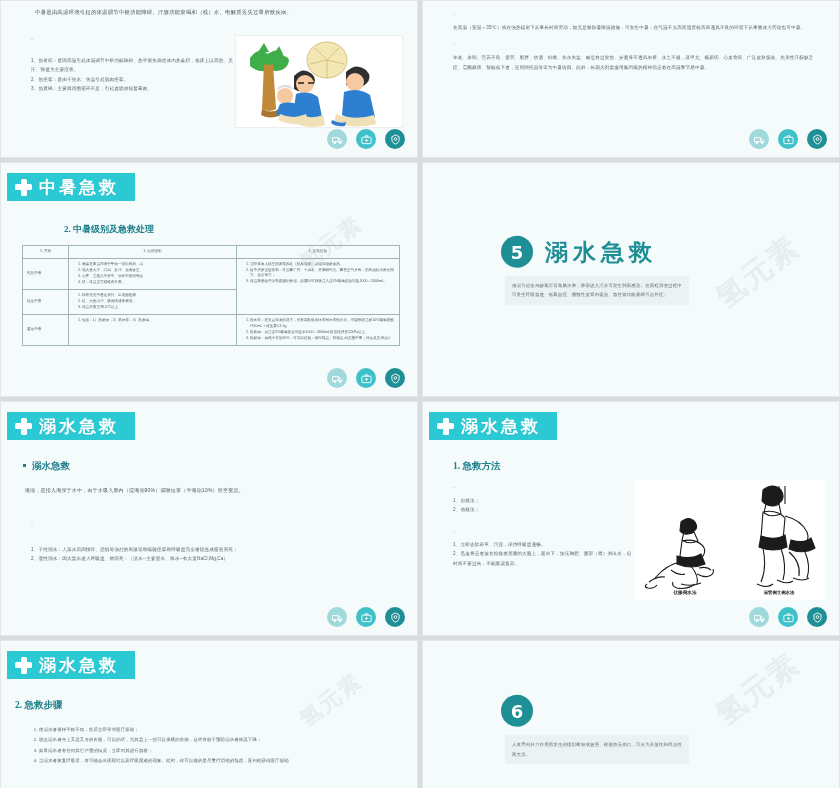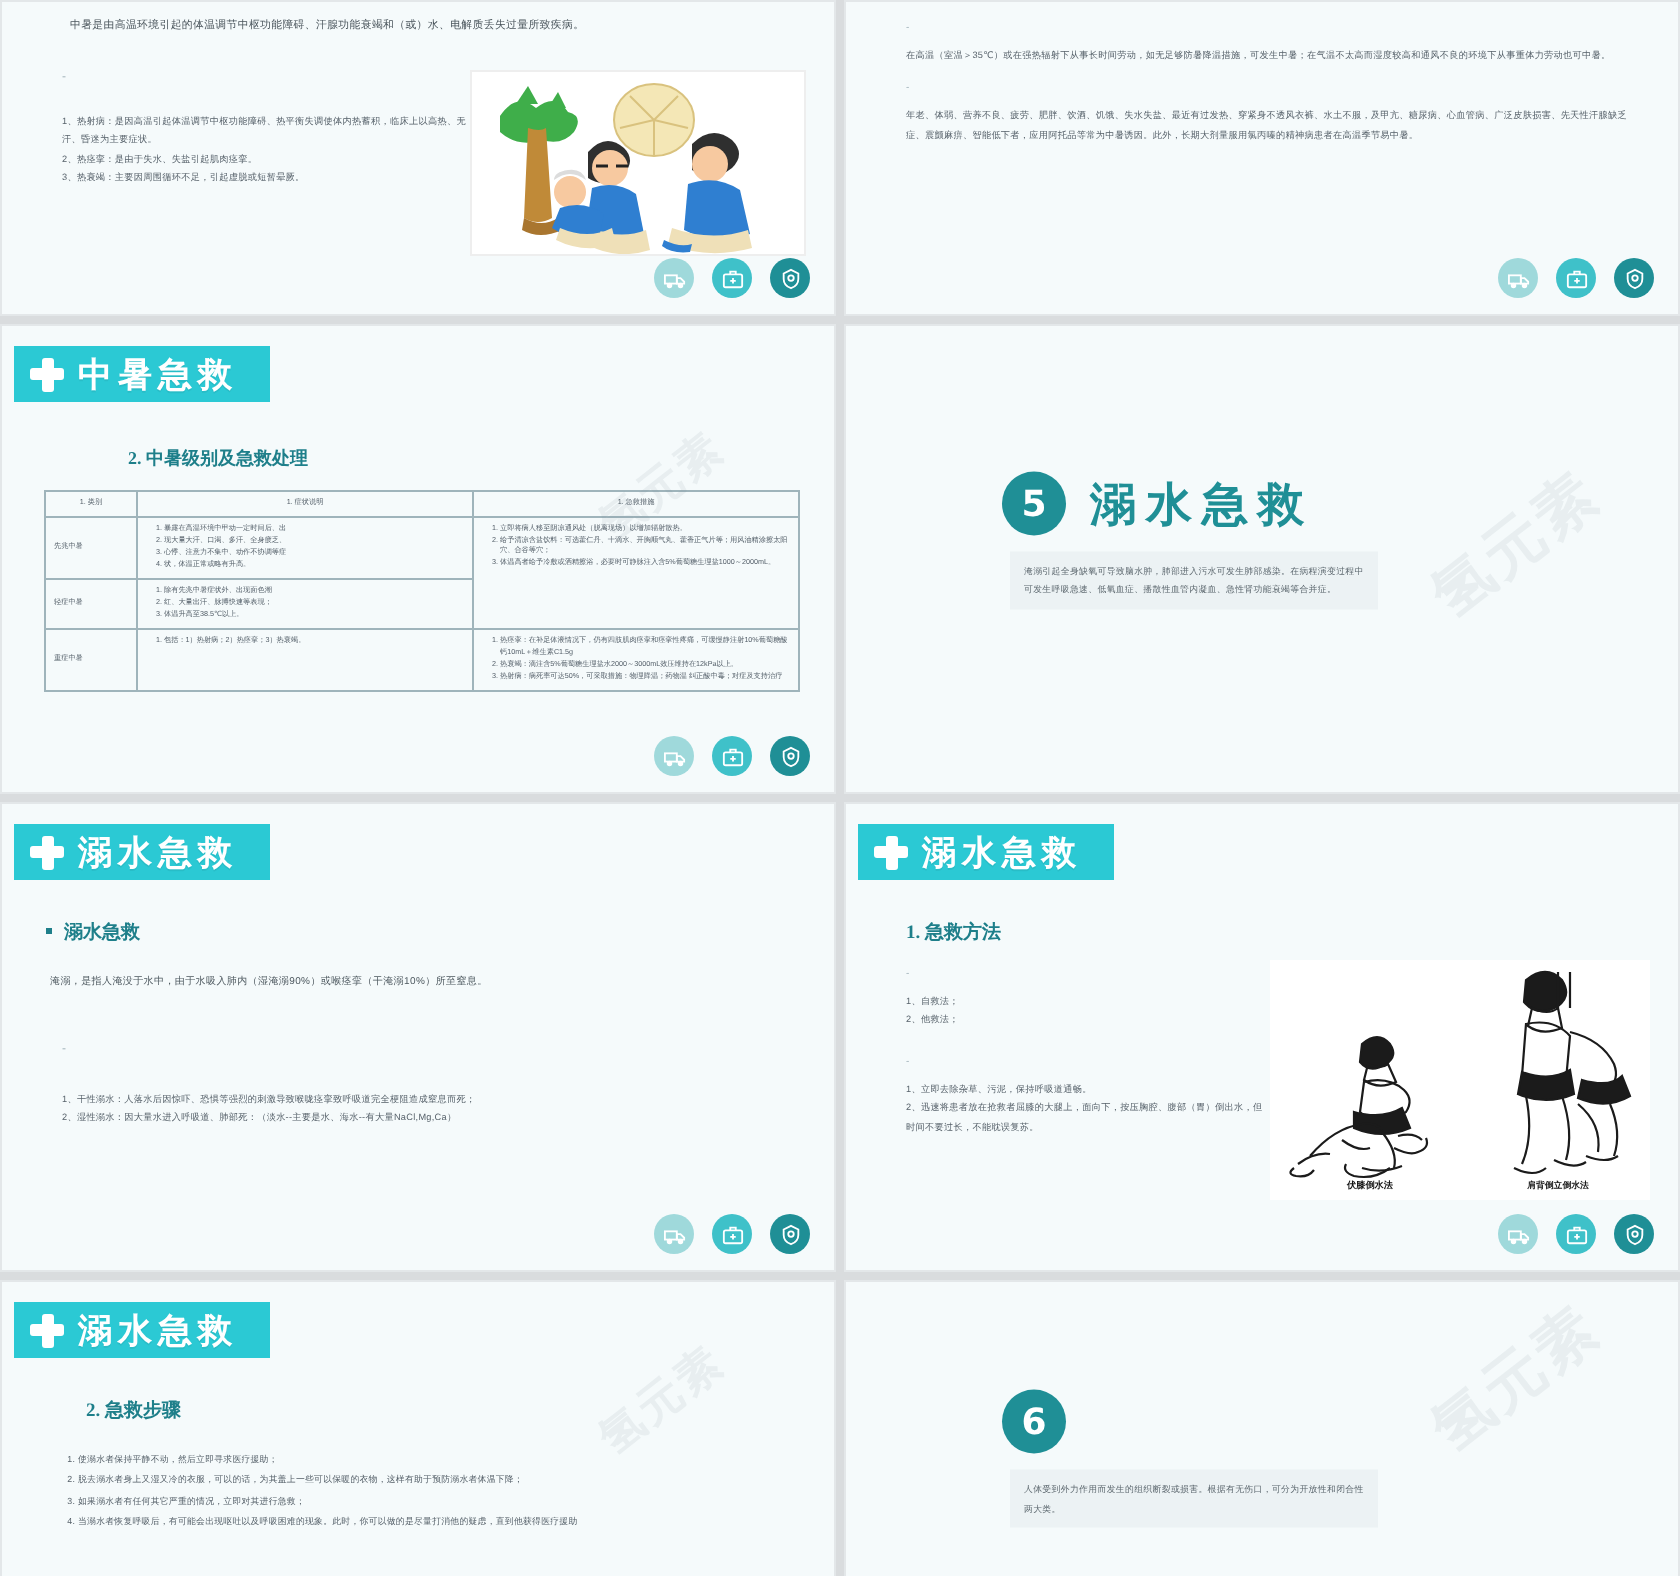--- a/index.html
+++ b/index.html
@@ -149,21 +149,21 @@
   
   .s5-title{position:absolute;left:30px;top:58px;font-size:9.5px;}
   .s5-col{position:absolute;left:30px;top:80px;width:180px;}
   .s5-col .dash{display:block;margin:2px 0 6px;}
   .s5-col .gap{height:11px;}
   .s5-img{
     position:absolute;left:212px;top:78px;width:190px;height:120px;background:#fff;
   }
   .fig{position:absolute;background:#fff;}
   
-  .s6-title{position:absolute;left:42px;top:58px;font-size:9.5px;}
+  .s6-title{position:absolute;left:14px;top:58px;font-size:9.5px;}
   .s6-list{position:absolute;left:24px;right:16px;top:84px;}
   .s6-list ol{margin:0;padding-left:14px;font-size:4.4px;color:#56616a;line-height:2.35;letter-spacing:.15px;}
   .s6-list ol li{margin:0;}
 </style>
 </head>
 <body>
 
 <div class="deck">
 
   <div class="slide">

